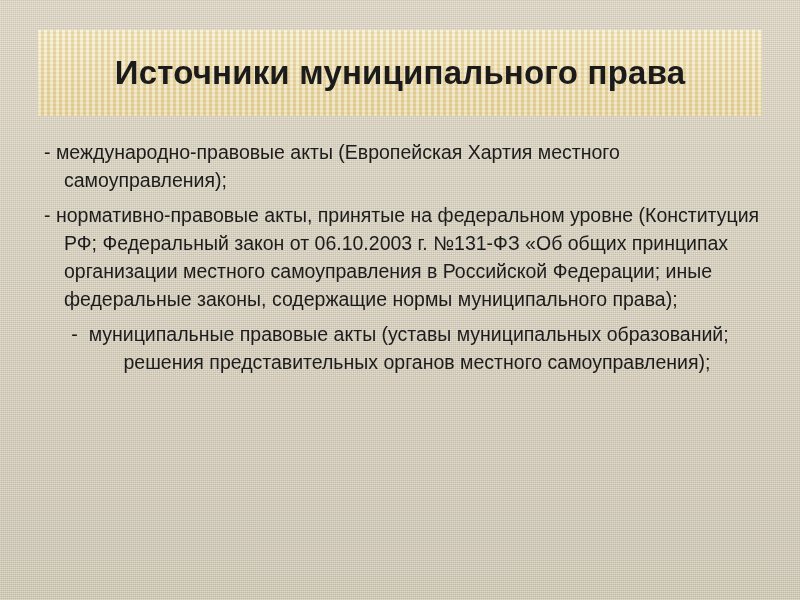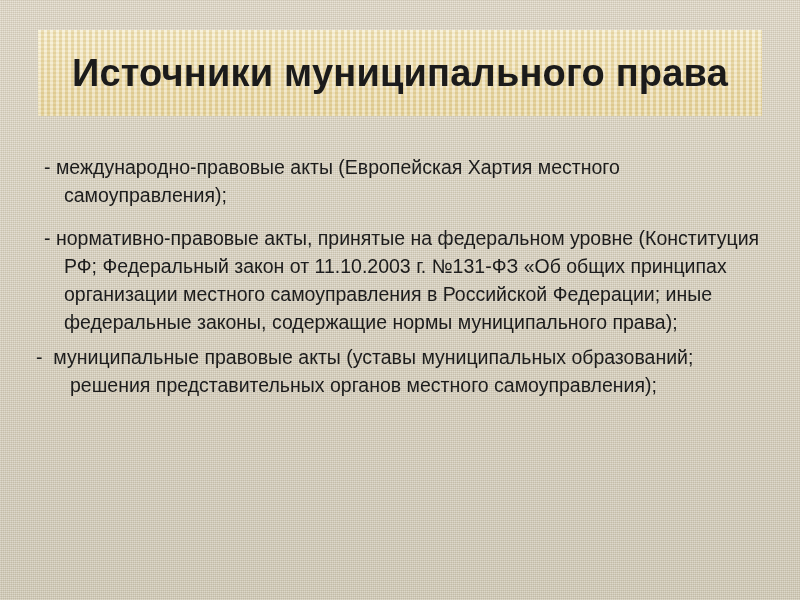--- a/index.html
+++ b/index.html
@@ -39,21 +39,21 @@
     justify-content: center;
     
     background-color: #ecdfae;
     background-image:
       repeating-linear-gradient(90deg, rgba(255,255,255,0.35) 0px, rgba(255,255,255,0.35) 3px, rgba(214,190,128,0.30) 3px, rgba(214,190,128,0.30) 6px),
       repeating-linear-gradient(0deg, rgba(255,255,255,0.18) 0px, rgba(255,255,255,0.18) 2px, rgba(205,180,118,0.18) 2px, rgba(205,180,118,0.18) 4px),
       linear-gradient(180deg, #f3e8bf 0%, #ead9a6 55%, #e3d197 100%);
   }
 
   .title-text {
-    font-size: 38px;
+    font-size: 33px;
     font-weight: bold;
     color: #1b1b1b;
     letter-spacing: 0.2px;
     text-align: center;
     white-space: nowrap;
   }
 
   .body-area {
     position: absolute;
     left: 36px;
@@ -64,39 +64,39 @@
   .para {
     color: #1c1c1c;
     font-size: 19.5px;
     line-height: 28px;
     margin: 0 0 7px 0;
     text-indent: 0;
     white-space: normal;
   }
 
   
-  .para.indent-1 { padding-left: 28px; text-indent: -20px; margin-top: 15px; }
+  .para.indent-1 { padding-left: 28px; text-indent: -20px; }
   .para.indent-2 { padding-left: 28px; text-indent: -28px; }
-  .para.indent-3 { padding-left: 34px; text-indent: -34px; }
+  .para.indent-3 { padding-left: 34px; text-indent: -34px; text-align: center; }
 
   .para .marker { white-space: pre; }
 </style>
 </head>
 <body>
 
 <div class="slide">
 
   <div class="title-band">
     <div class="title-text">Источники муниципального права</div>
   </div>
 
   <div class="body-area">
 
     <p class="para indent-1"><span class="marker">- </span><span>международно-правовые акты (Европейская Хартия местного самоуправления);</span></p>
 
-    <p class="para indent-1"><span class="marker">- </span><span>нормативно-правовые акты, принятые на федеральном уровне (Конституция РФ; Федеральный закон от 11.10.2003 г. №131-ФЗ «Об общих принципах организации местного самоуправления в Российской Федерации; иные федеральные законы, содержащие нормы муниципального права);</span></p>
+    <p class="para indent-1"><span class="marker">- </span><span>нормативно-правовые акты, принятые на федеральном уровне (Конституция РФ; Федеральный закон от 06.10.2003 г. №131-ФЗ «Об общих принципах организации местного самоуправления в Российской Федерации; иные федеральные законы, содержащие нормы муниципального права);</span></p>
 
 
     <p class="para indent-3"><span class="marker">-  </span><span>муниципальные правовые акты (уставы муниципальных образований; решения представительных органов местного самоуправления);</span></p>
 
   </div>
 
 </div>
 
 </body></html>

